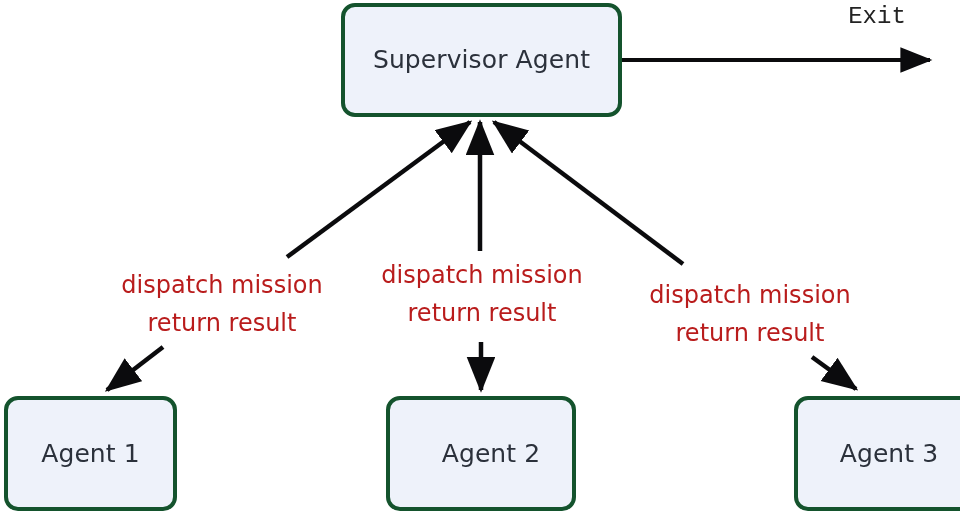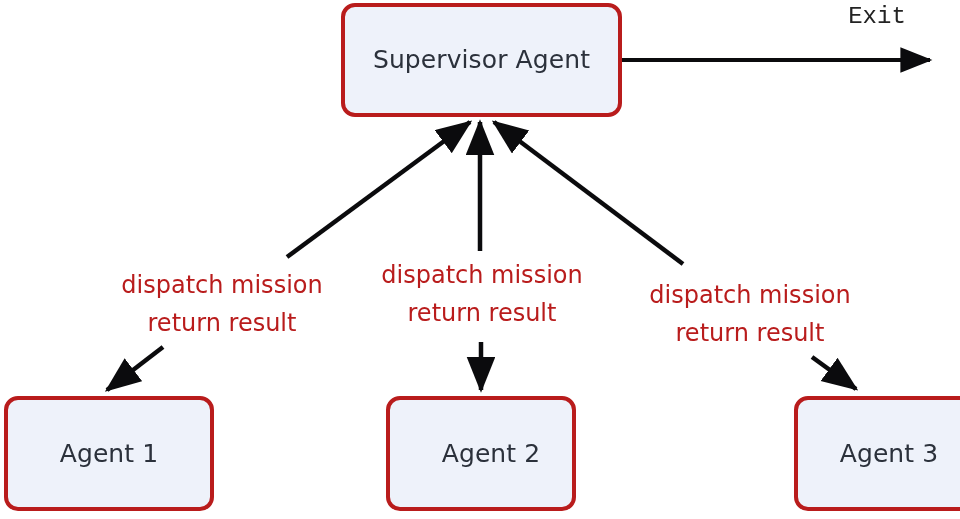--- a/index.html
+++ b/index.html
@@ -23,21 +23,21 @@
     position: absolute;
     left: 0;
     top: 0;
     width: 960px;
     height: 519px;
   }
   .node-box {
     position: absolute;
     box-sizing: border-box;
     background: #eef2fa;
-    border: 4px solid #b91c1c;
+    border: 4px solid #14532d;
     border-radius: 14px;
     display: flex;
     align-items: center;
     justify-content: center;
     z-index: 5;
   }
   .node-label {
     font-size: 25px;
     color: #2b313b;
     font-family: "DejaVu Sans", sans-serif;
@@ -47,21 +47,21 @@
   }
   #node-supervisor {
     left: 341px;
     top: 3px;
     width: 281px;
     height: 114px;
   }
   #node-agent-1 {
     left: 4px;
     top: 396px;
-    width: 210px;
+    width: 173px;
     height: 115px;
   }
   #node-agent-2 {
     left: 386px;
     top: 396px;
     width: 190px;
     height: 115px;
     padding-left: 20px;
   }
   #node-agent-3 {

